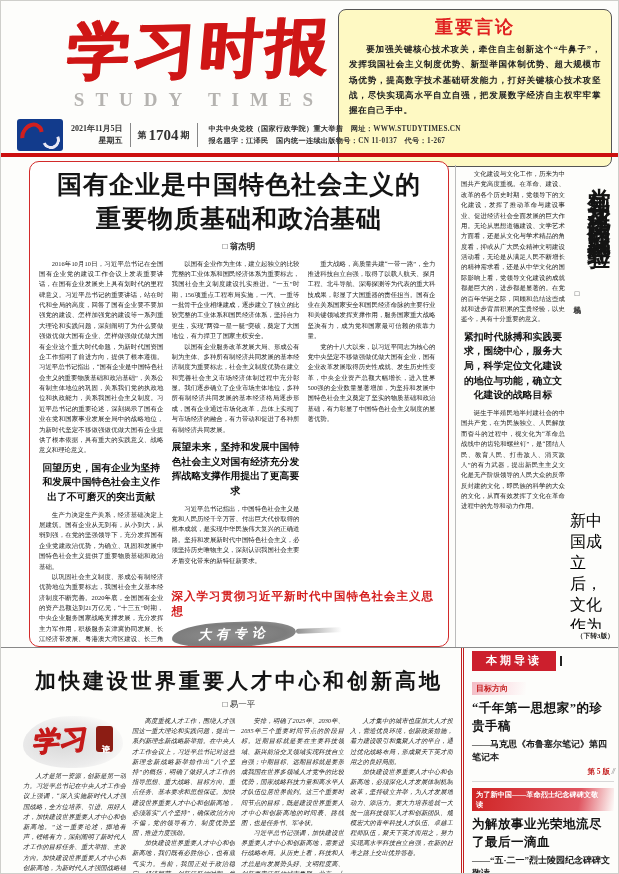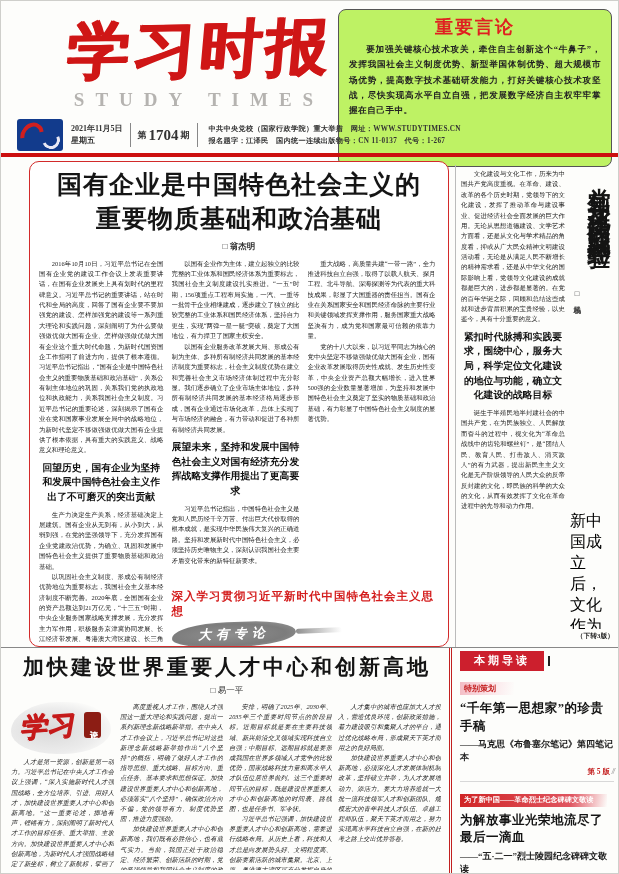--- a/index.html
+++ b/index.html
@@ -8,32 +8,32 @@
   .page { position:relative; width:619px; height:874px; background:#fdfdfb; margin:0 auto; overflow:hidden; border:1px solid #cfcfcb; }
 
   
   .header { position:relative; height:158px; }
   .masthead-title { position:absolute; left:48px; top:6px; width:300px; text-align:center;
     font-size:62px; font-weight:bold; color:#cf1616; letter-spacing:4px;
     transform:skewX(-6deg) rotate(-1deg); text-shadow:1px 1px 0 #cf1616, 2px 0 0 #cf1616; }
   .masthead-sub { position:absolute; left:48px; top:88px; width:300px; text-align:center;
     font-size:19px; letter-spacing:11px; color:#b5b3b0; font-weight:bold; }
   .quote-box { position:absolute; right:6px; top:8px; width:274px; height:158px;
-    border:1.5px solid #555; border-radius:8px; padding:5px 10px 4px; background:#bef264; }
+    border:1.5px solid #555; border-radius:8px; padding:5px 10px 4px; background:#fef9c3; }
   .quote-title { text-align:center; color:#e02020; font-weight:bold; font-size:18px;
     font-family:"Liberation Sans","DejaVu Sans",sans-serif; letter-spacing:2px; margin-bottom:3px; }
   .quote-body { font-size:8.6px; line-height:1.78; text-align:justify; text-indent:2em;
     font-weight:bold; color:#222; letter-spacing:0.5px; }
   .infobar { position:absolute; left:0; right:0; top:116px; height:36px; display:flex; align-items:center; }
   .nameplate-logo { width:46px; height:32px; margin-left:16px; position:relative; background:#123b8c; border-radius:3px; overflow:hidden; flex:none; }
   .nameplate-logo .swirl1 { position:absolute; left:4px; top:3px; width:22px; height:26px;
     border:4px solid #d01f1f; border-right-color:transparent; border-bottom-color:transparent; border-radius:50%; transform:rotate(35deg); }
   .nameplate-logo .swirl2 { position:absolute; right:3px; bottom:2px; width:18px; height:18px;
     border:3.5px solid #e8e8f4; border-left-color:transparent; border-top-color:transparent; border-radius:50%; transform:rotate(20deg); }
-  .date-block { margin-left:8px; text-align:left; font-size:8px; font-weight:bold; color:#333; line-height:1.5; flex:none; }
+  .date-block { margin-left:8px; text-align:right; font-size:8px; font-weight:bold; color:#333; line-height:1.5; flex:none; }
   .vsep { width:1px; height:24px; background:#888; margin:0 7px; flex:none; }
   .issue-block { font-size:9px; font-weight:bold; color:#333; flex:none; display:flex; align-items:center; gap:2px; }
   .issue-no { font-size:15px; font-family:"Liberation Serif",serif; }
   .pubinfo { font-size:7.2px; font-weight:bold; color:#333; line-height:1.7; margin-left:4px; letter-spacing:0.3px; }
   .red-rule { position:absolute; left:0; right:0; top:152px; height:4px; background:#cc0f0f; }
 
   
   .mid { position:absolute; left:0; top:160px; width:619px; height:486px; display:flex; }
   .main-article { width:420px; margin-left:28px; border:1.5px solid #d22a2a; border-radius:10px; padding:6px 9px 4px; background:#fff; overflow:hidden; }
   .main-title { text-align:center; font-size:25px; font-weight:bold; color:#151515; letter-spacing:1px; line-height:1.35; }
@@ -60,21 +60,21 @@
   .rcol { width:104px; overflow:hidden; }
   .r-right { flex:1; display:flex; flex-direction:column; align-items:center; }
   .r-title-row { display:flex; flex-direction:row; align-items:flex-start; }
   .r-byline { writing-mode:vertical-rl; font-size:7.5px; color:#333; margin-top:120px; margin-right:2px; }
   .r-title { writing-mode:vertical-rl; font-size:23px; font-weight:bold; color:#141414; letter-spacing:5px; line-height:1.25; height:338px; }
   .r-lower { margin-top:4px; width:100%; overflow:hidden; height:118px; }
   .r-jump { width:100%; text-align:right; font-size:6.8px; font-weight:bold; color:#222; margin-top:2px; }
 
   
   .bottom { position:absolute; left:0; top:646px; width:619px; height:228px; border-top:1px solid #888; display:flex; }
-  .bottom-article { width:432px; margin-left:10px; padding-top:5px; overflow:hidden; }
+  .bottom-article { width:432px; margin-left:22px; padding-top:19px; overflow:hidden; }
   .b-title { text-align:center; font-size:21px; font-weight:bold; letter-spacing:3px; color:#141414; }
   .b-byline { text-align:center; font-size:8.5px; color:#333; margin:4px 0 5px; }
   .b-body { display:flex; gap:6px; height:168px; overflow:hidden; }
   .bcol { width:103px; overflow:hidden; }
   .bcol p { font-style:italic; font-size:6.3px; }
   .b-logo { position:relative; width:100px; height:52px; margin-bottom:3px;
     background:radial-gradient(ellipse at 40% 55%, #d9d9d9 0%, #ececec 55%, transparent 80%);
     border-radius:50% 45% 50% 48%/60% 55% 50% 45%; }
   .b-logo-main { position:absolute; left:8px; top:6px; font-size:27px; font-weight:bold; color:#c51a1a;
     font-style:italic; transform:rotate(-4deg); text-shadow:1px 1px 0 #c51a1a; }
@@ -220,21 +220,21 @@
       </div>
     </div>
 
     <div class="sidebar">
       <div class="sb-header">
         <div class="sb-header-bar">本期导读</div>
         <div class="sb-header-line"></div>
       </div>
 
       <div class="sb-item">
-        <span class="tagA">特别策划</span>
+        <span class="tagA">目标方向</span>
         <div class="sb-title">“千年第一思想家”的珍贵手稿</div>
         <div class="sb-sub">——马克思《布鲁塞尔笔记》第四笔记本</div>
         <div class="sb-page">
           <span>第 5 版</span>
           <span class="slashes">//</span>
         </div>
       </div>
 
       <div class="sb-item">
         <span class="tagB">为了新中国——革命烈士纪念碑碑文敬读</span>

